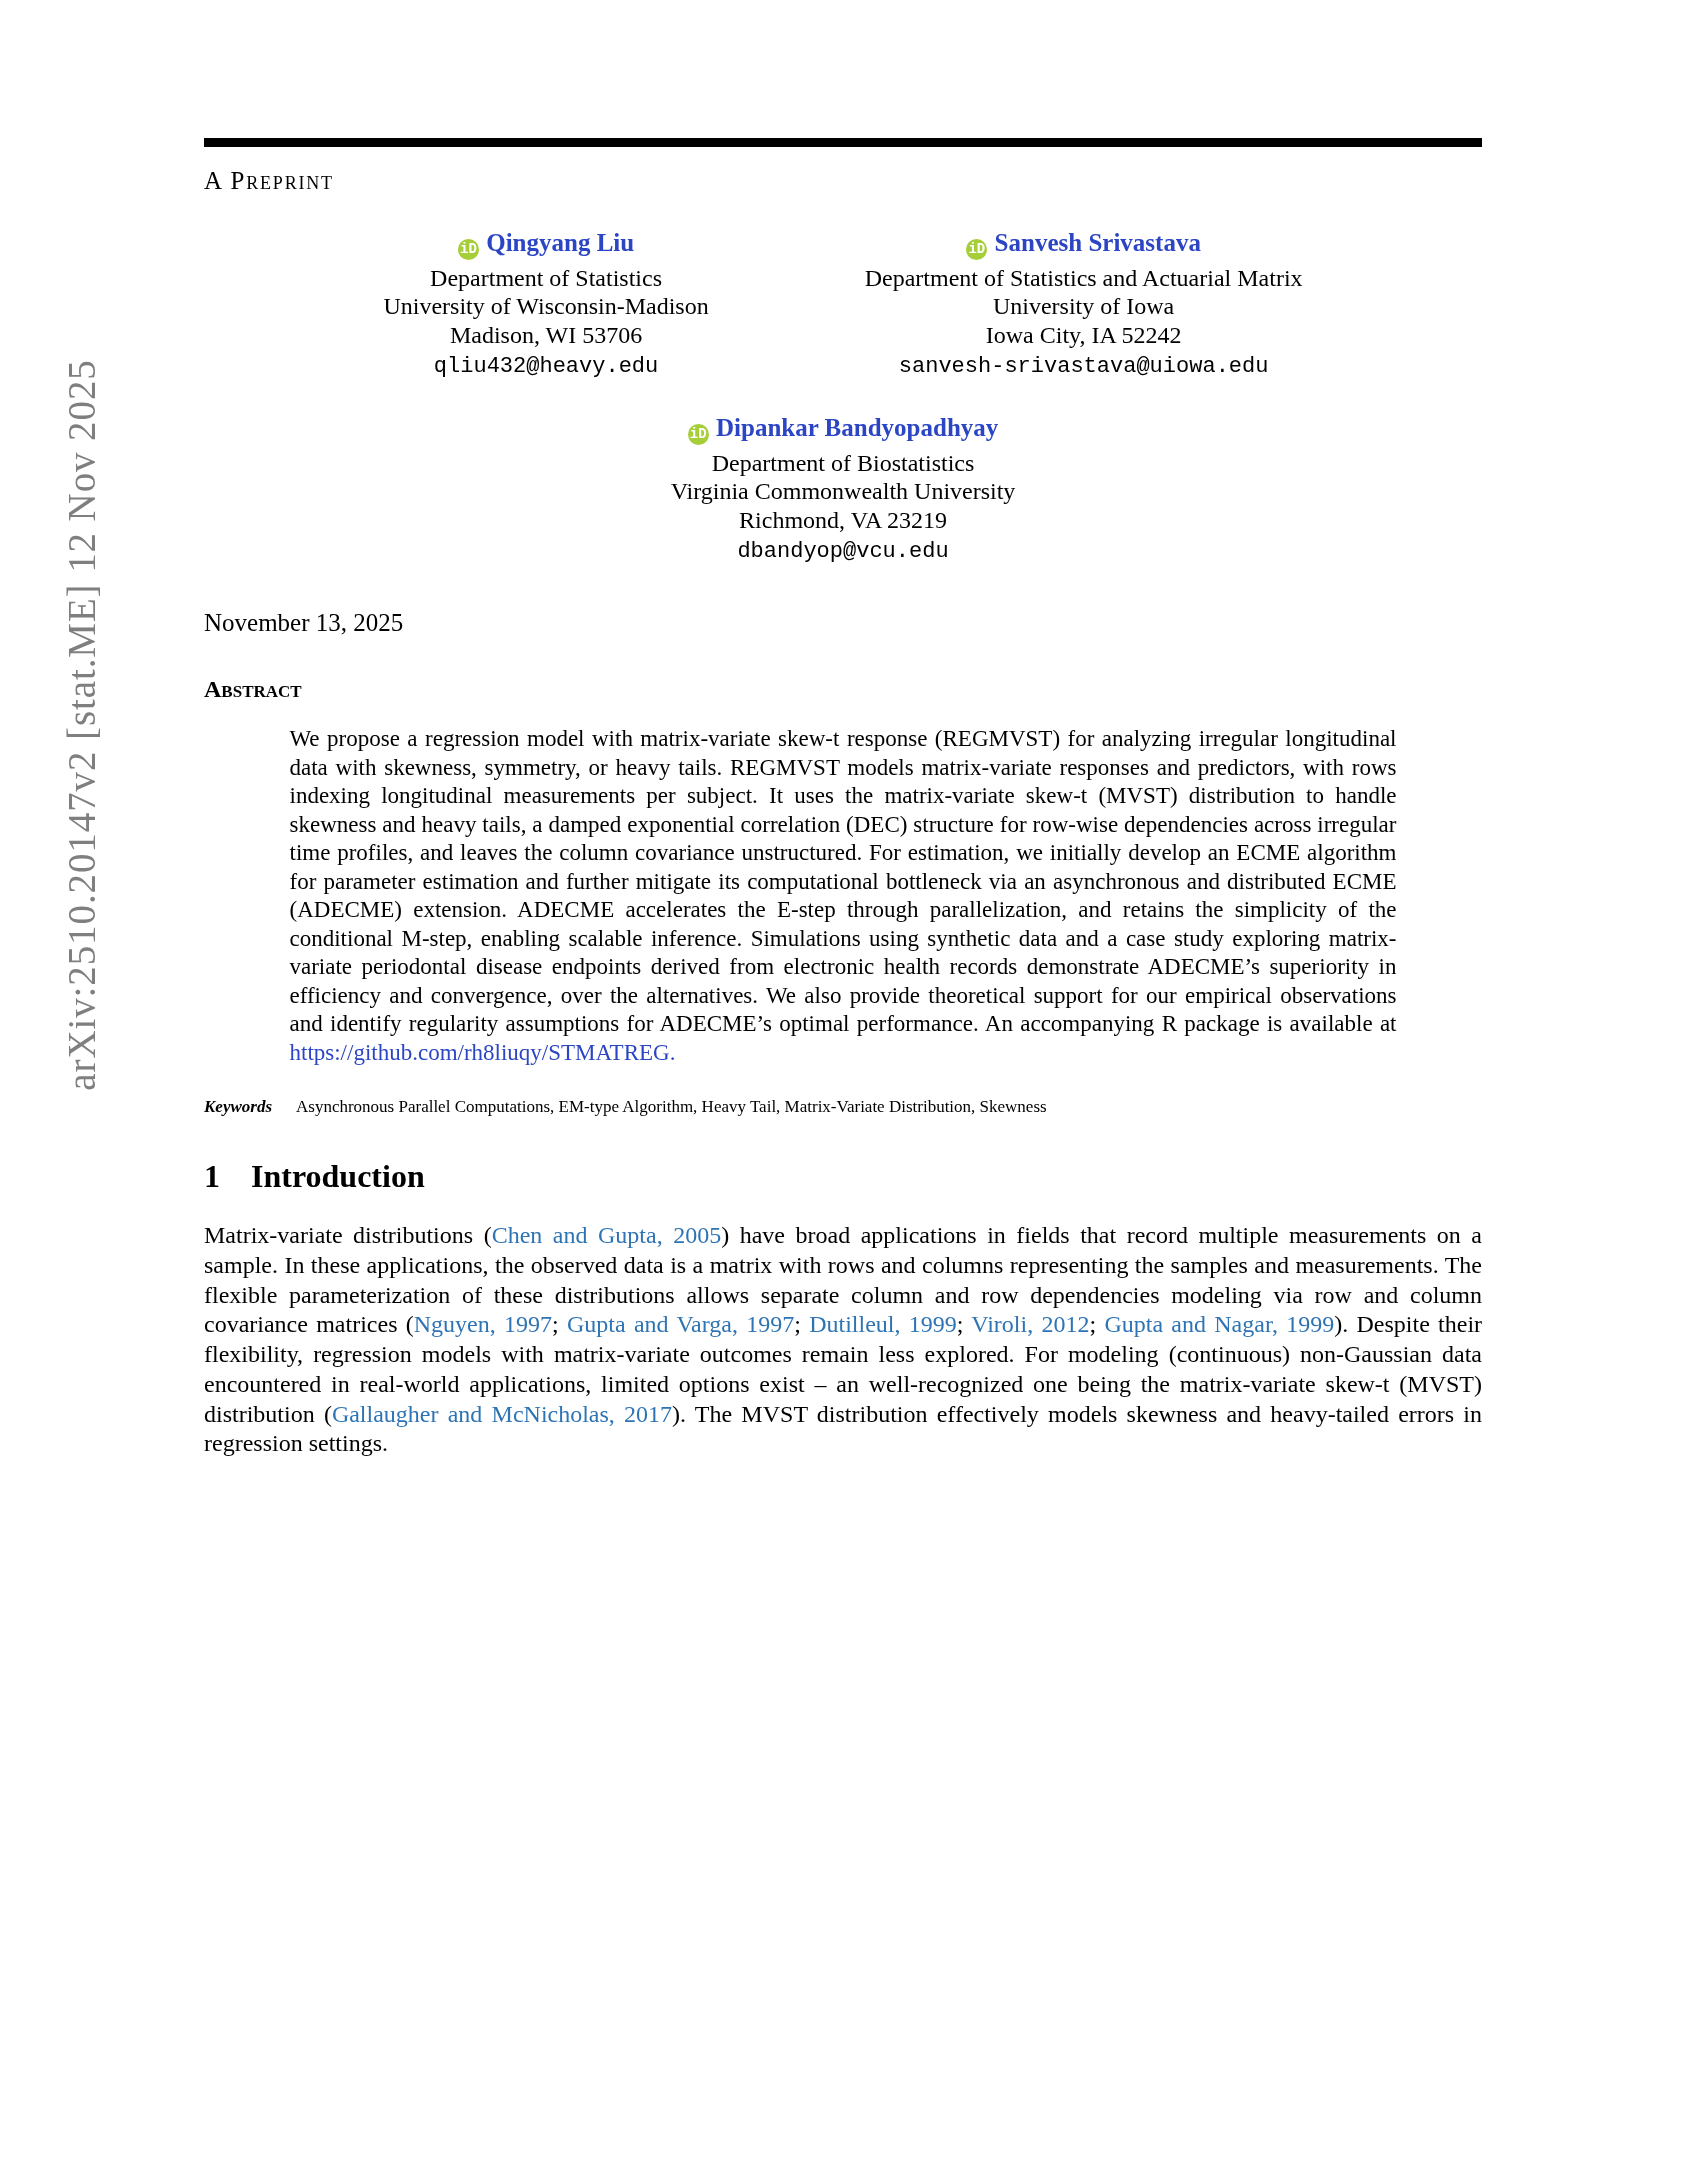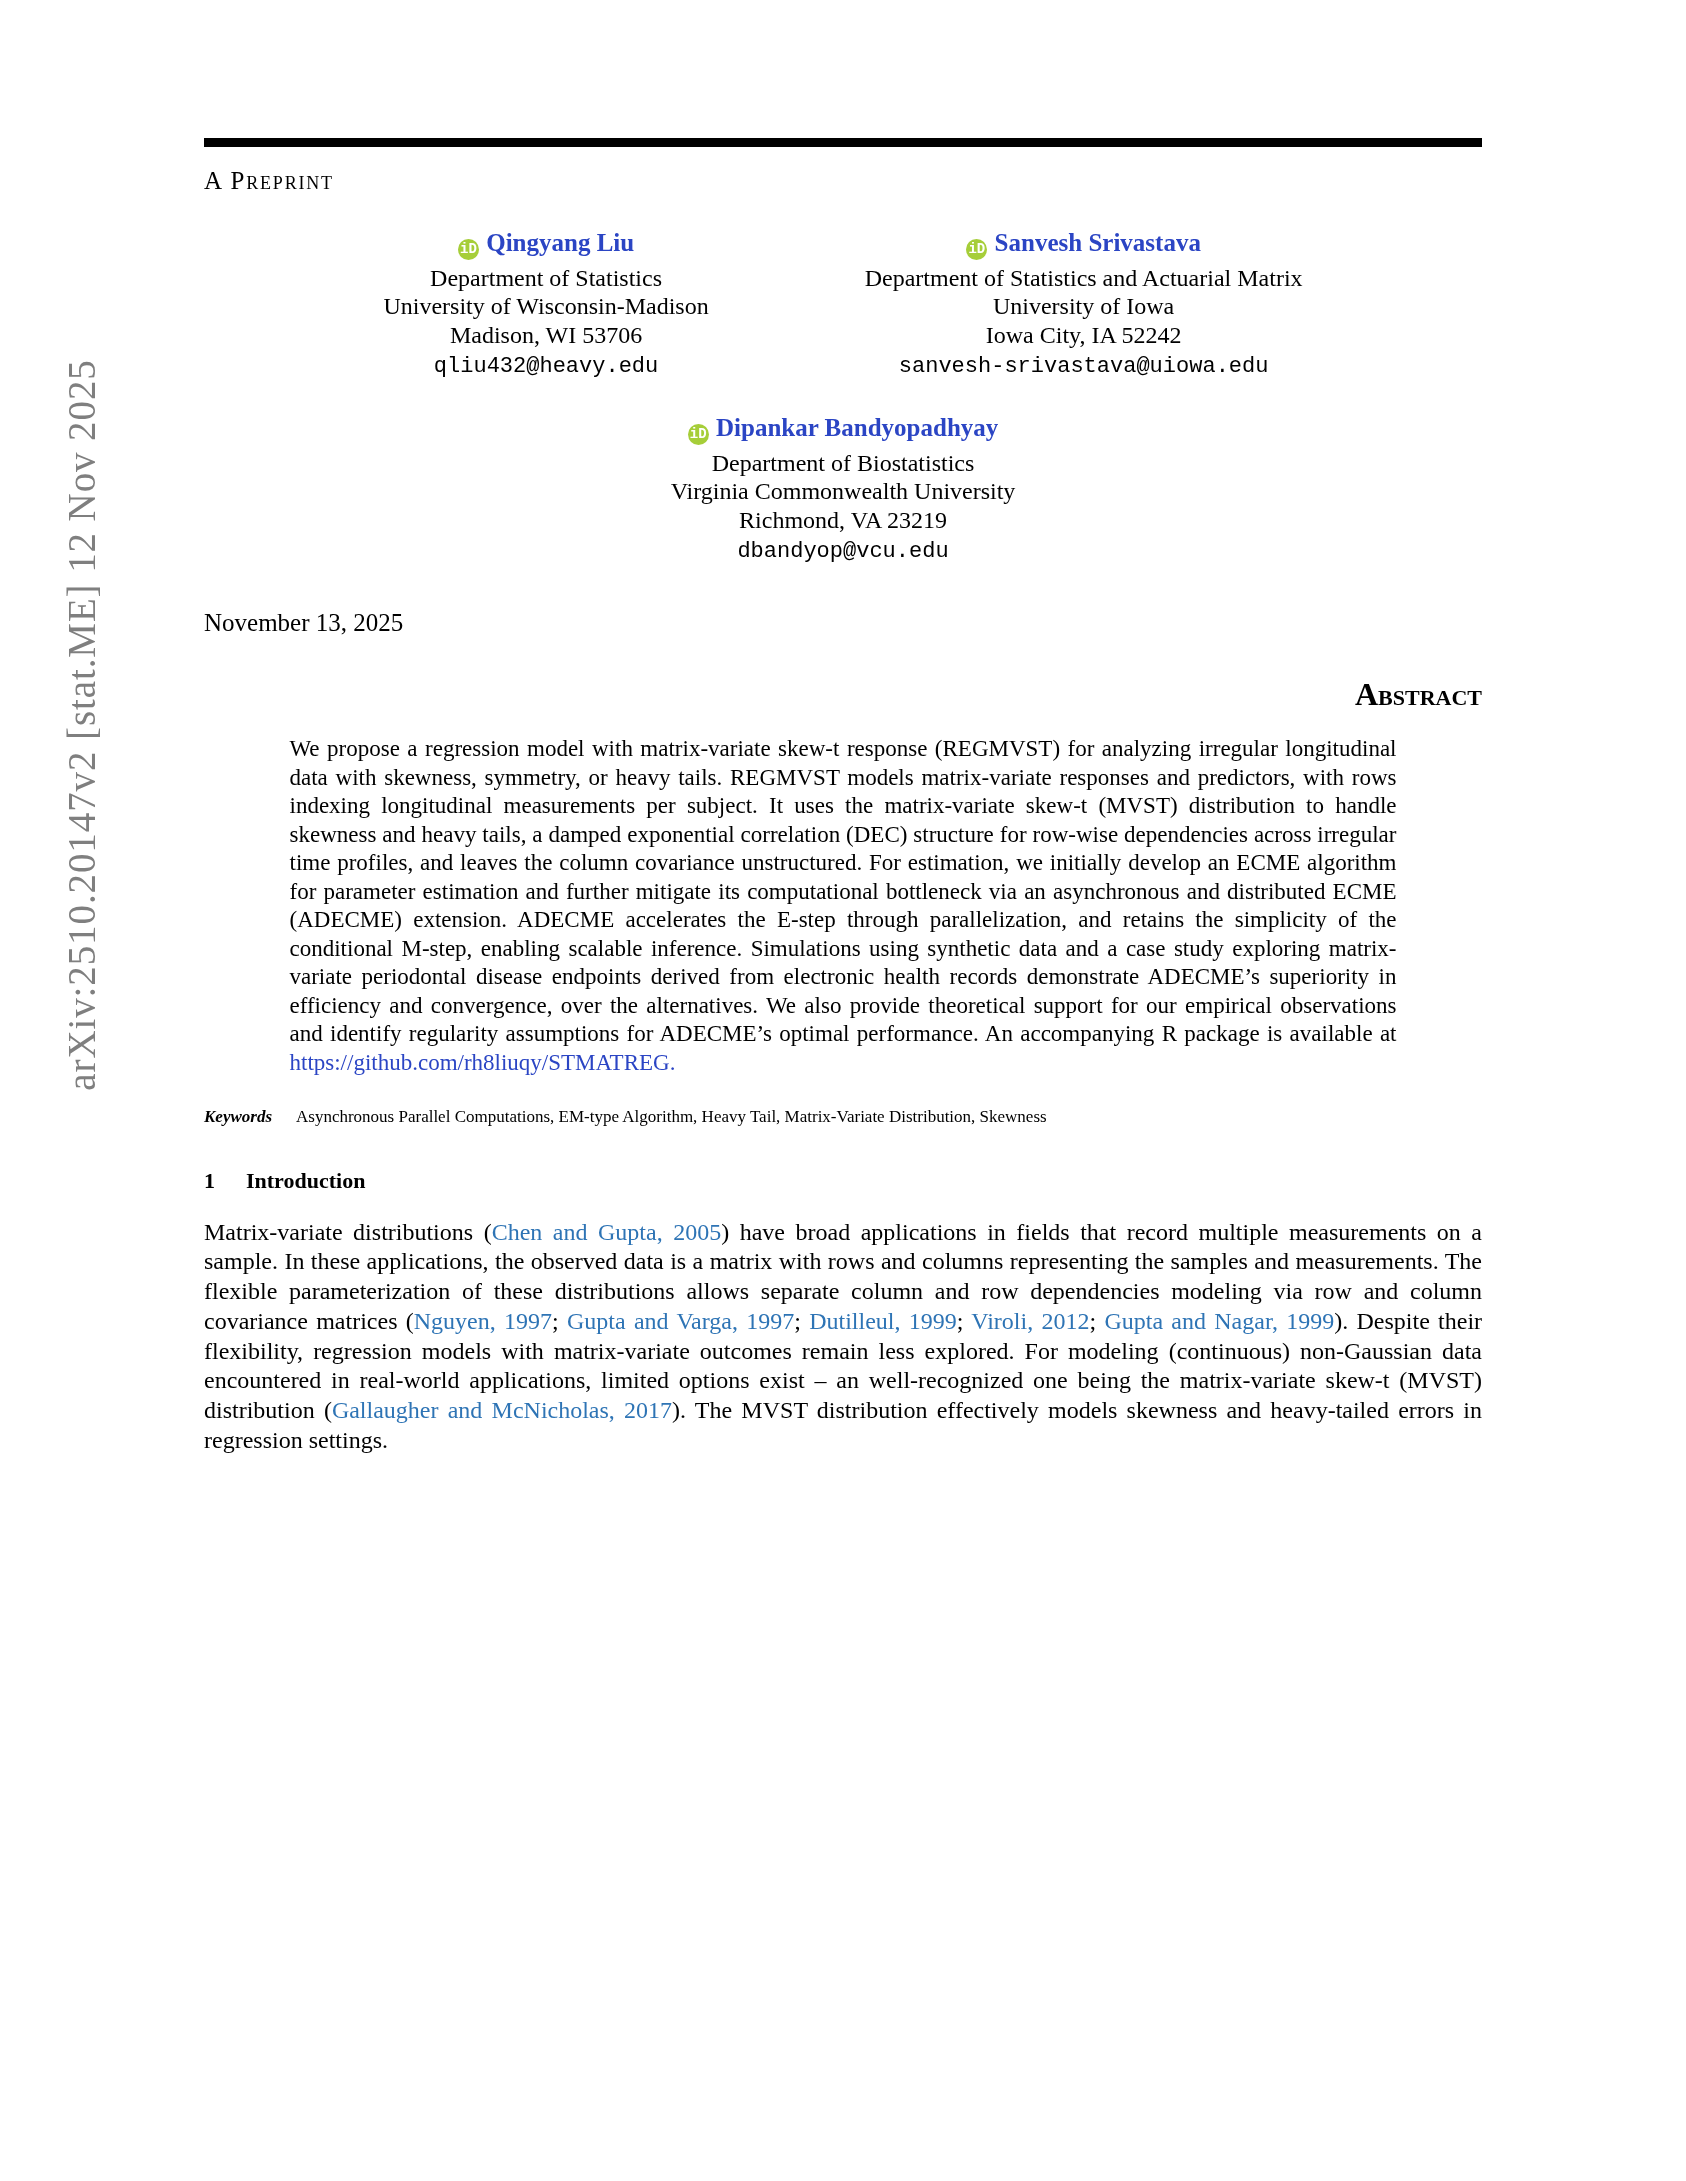--- a/index.html
+++ b/index.html
@@ -38,25 +38,25 @@
   .author { text-align: center; font-size: 24px; line-height: 1.2; }
   .author .name { font-weight: bold; font-size: 25px; color: var(--author-link, #2b45c4); margin-bottom: 3.7px; }
   .orcid {
     display: inline-block; width: 21px; height: 21px; border-radius: 50%;
     background: var(--orcid-green, #a6ce39); color: #fff;
     font-family: Liberation Mono, monospace; font-size: 14px; font-weight: bold;
     line-height: 21px; text-align: center; vertical-align: -1.8px; margin-right: 7.3px;
   }
   .author .email { font-family: "Liberation Mono", monospace; font-size: 22px; margin-top: 3.7px; }
   .date { font-size: 25px; margin-top: 44px; }
-  .abstract-heading { text-align: right; font-weight: bold; font-variant: small-caps; font-size: 32px; margin-top: 39px; }
+  .abstract-heading { text-align: left; font-weight: bold; font-variant: small-caps; font-size: 24px; margin-top: 39px; }
   .abstract-text { margin: 22px auto 0 auto; width: 1107px; font-size: 23px; line-height: 1.24; text-align: justify; }
   .keywords { margin-top: 29px; font-size: 17px; line-height: 1.25; text-align: justify; }
   .keywords .kw-label { font-weight: bold; font-style: italic; margin-right: 24px; }
-  .section-heading { font-size: 22px; font-weight: bold; margin-top: 40px; }
+  .section-heading { font-size: 32px; font-weight: bold; margin-top: 40px; }
   .section-heading .num { margin-right: 31px; }
   .body-par { margin-top: 24px; font-size: 24px; line-height: 1.24; text-align: justify; }
   .seg-link { color: var(--url-link, #2b45c4); }
   .seg-cite { color: var(--cite-link, #2e74b5); }
 </style>
 </head>
 <body>
 
 <div class="page">
 

